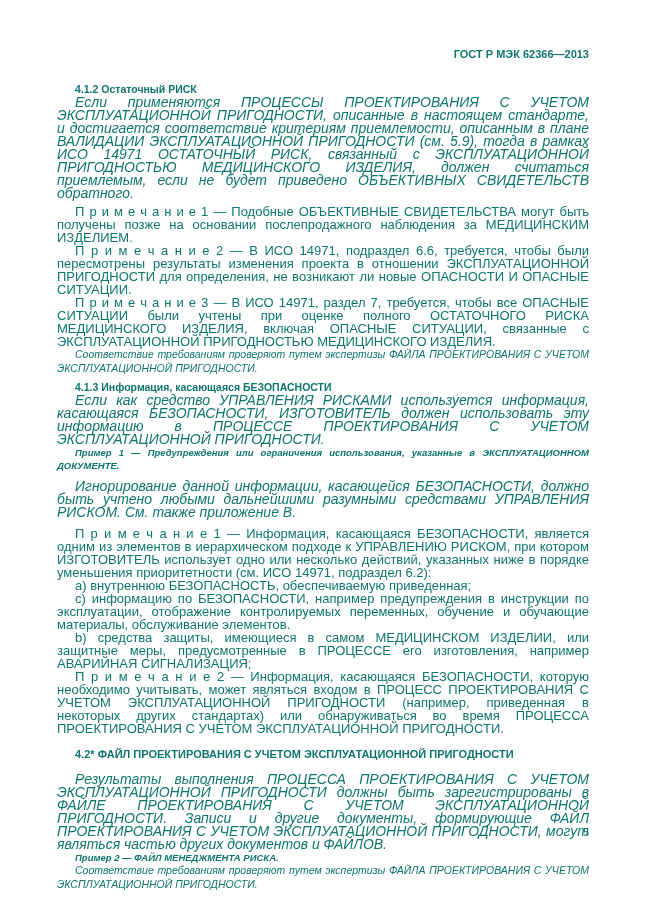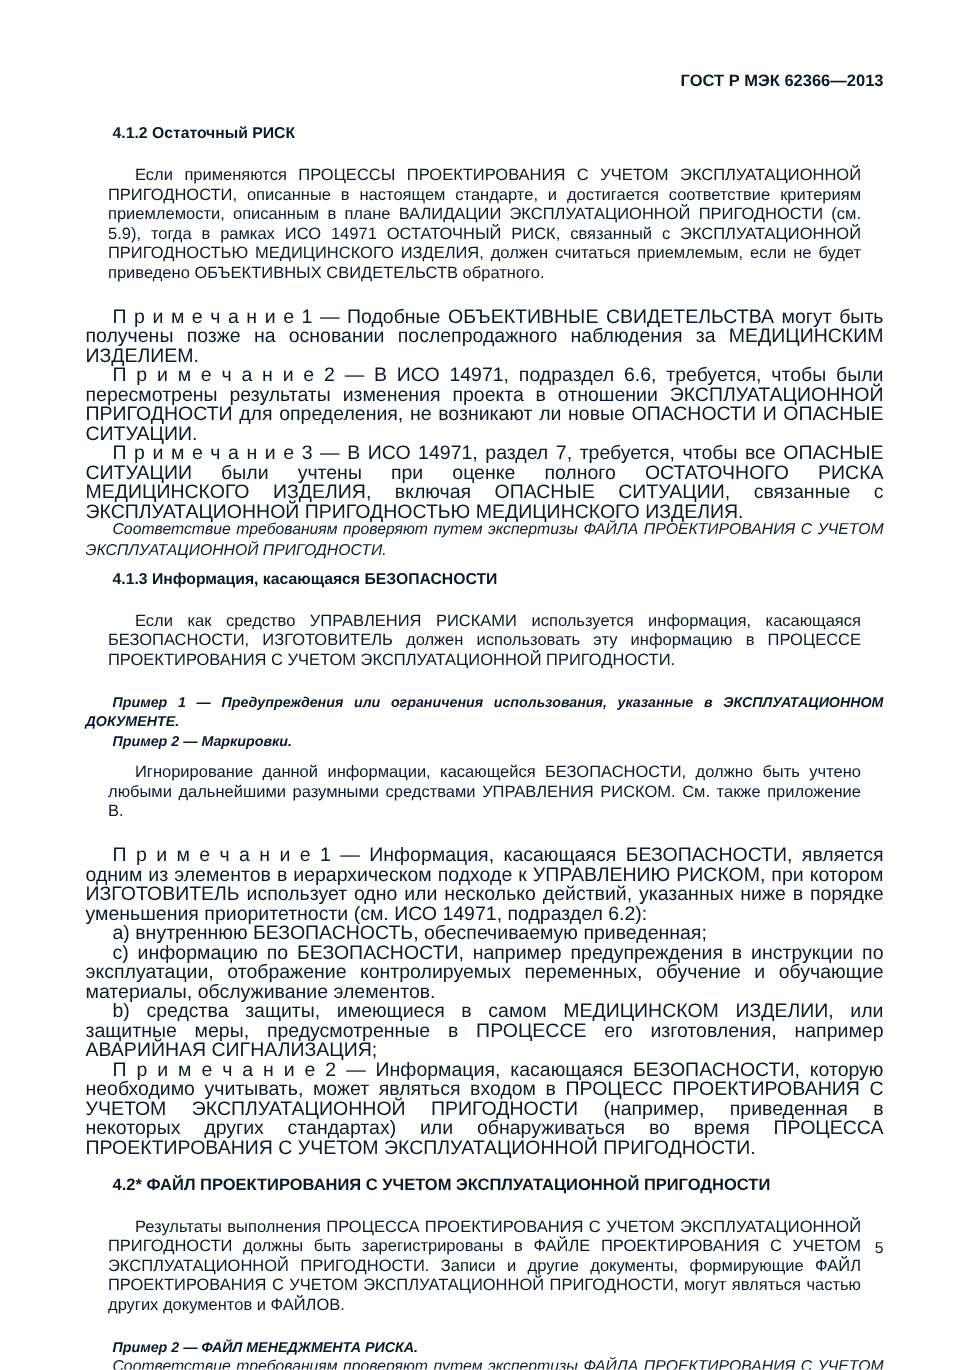--- a/index.html
+++ b/index.html
@@ -3,21 +3,21 @@
 <meta charset="utf-8">
 <style>
   html, body { margin: 0; padding: 0; }
   body { background: #ffffff; }
   .page {
     position: relative;
     width: 646px;
     height: 913px;
     background: #ffffff;
     font-family: "Liberation Sans", sans-serif;
-    color: #0f172a;
+    color: #0f766e;
     overflow: hidden;
   }
   .content {
     position: absolute;
     left: 57px;
     top: 48px;
     width: 532px;
   }
   .doc-header {
     text-align: right;
@@ -34,25 +34,26 @@
     margin: 0;
   }
   .h2 {
     font-weight: bold;
     font-size: 11px;
     line-height: 14px;
     text-indent: 18px;
     margin: 12px 0 12px 0;
   }
   .para {
-    font-size: 11px;
+    font-size: 14px;
     line-height: 13px;
     text-align: justify;
     text-indent: 18px;
-    margin: 15px;
+    margin: 0;
+    font-style: italic;
   }
   .note {
     font-size: 13px;
     line-height: 13px;
     text-align: justify;
     text-indent: 18px;
     margin: 0;
   }
   .gap-top-sm { margin-top: 5px; }
   .gap-top-md { margin-top: 8px; }
@@ -96,21 +97,20 @@
     <p class="note gap-top-sm">П р и м е ч а н и е 1 — Подобные ОБЪЕКТИВНЫЕ СВИДЕТЕЛЬСТВА могут быть получены позже на основании послепродажного наблюдения за МЕДИЦИНСКИМ ИЗДЕЛИЕМ.</p>
     <p class="note">П р и м е ч а н и е 2 — В ИСО 14971, подраздел 6.6, требуется, чтобы были пересмотрены результаты изменения проекта в отношении ЭКСПЛУАТАЦИОННОЙ ПРИГОДНОСТИ для определения, не возникают ли новые ОПАСНОСТИ И ОПАСНЫЕ СИТУАЦИИ.</p>
     <p class="note">П р и м е ч а н и е 3 — В ИСО 14971, раздел 7, требуется, чтобы все ОПАСНЫЕ СИТУАЦИИ были учтены при оценке полного ОСТАТОЧНОГО РИСКА МЕДИЦИНСКОГО ИЗДЕЛИЯ, включая ОПАСНЫЕ СИТУАЦИИ, связанные с ЭКСПЛУАТАЦИОННОЙ ПРИГОДНОСТЬЮ МЕДИЦИНСКОГО ИЗДЕЛИЯ.</p>
 
     <p class="conformity gap-top-md">Соответствие требованиям проверяют путем экспертизы ФАЙЛА ПРОЕКТИРОВАНИЯ С УЧЕТОМ ЭКСПЛУАТАЦИОННОЙ ПРИГОДНОСТИ.</p>
 
     <p class="h3 gap-top-xs">4.1.3 Информация, касающаяся БЕЗОПАСНОСТИ</p>
     <p class="para">Если как средство УПРАВЛЕНИЯ РИСКАМИ используется информация, касающаяся БЕЗОПАСНОСТИ, ИЗГОТОВИТЕЛЬ должен использовать эту информацию в ПРОЦЕССЕ ПРОЕКТИРОВАНИЯ С УЧЕТОМ ЭКСПЛУАТАЦИОННОЙ ПРИГОДНОСТИ.</p>
 
     <p class="example gap-top-md">Пример 1 — Предупреждения или ограничения использования, указанные в ЭКСПЛУАТАЦИОННОМ ДОКУМЕНТЕ.</p>
-    <p class="example">Пример 2 — Маркировки.</p>
 
     <p class="para gap-top-md">Игнорирование данной информации, касающейся БЕЗОПАСНОСТИ, должно быть учтено любыми дальнейшими разумными средствами УПРАВЛЕНИЯ РИСКОМ. См. также приложение В.</p>
 
     <p class="note gap-top-md">П р и м е ч а н и е 1 — Информация, касающаяся БЕЗОПАСНОСТИ, является одним из элементов в иерархическом подходе к УПРАВЛЕНИЮ РИСКОМ, при котором ИЗГОТОВИТЕЛЬ использует одно или несколько действий, указанных ниже в порядке уменьшения приоритетности (см. ИСО 14971, подраздел 6.2):</p>
     <p class="note">a) внутреннюю БЕЗОПАСНОСТЬ, обеспечиваемую приведенная;</p>
     <p class="note">c) информацию по БЕЗОПАСНОСТИ, например предупреждения в инструкции по эксплуатации, отображение контролируемых переменных, обучение и обучающие материалы, обслуживание элементов.</p>
     <p class="note">b) средства защиты, имеющиеся в самом МЕДИЦИНСКОМ ИЗДЕЛИИ, или защитные меры, предусмотренные в ПРОЦЕССЕ его изготовления, например АВАРИЙНАЯ СИГНАЛИЗАЦИЯ;</p>
     <p class="note">П р и м е ч а н и е 2 — Информация, касающаяся БЕЗОПАСНОСТИ, которую необходимо учитывать, может являться входом в ПРОЦЕСС ПРОЕКТИРОВАНИЯ С УЧЕТОМ ЭКСПЛУАТАЦИОННОЙ ПРИГОДНОСТИ (например, приведенная в некоторых других стандартах) или обнаруживаться во время ПРОЦЕССА ПРОЕКТИРОВАНИЯ С УЧЕТОМ ЭКСПЛУАТАЦИОННОЙ ПРИГОДНОСТИ.</p>
 
 

